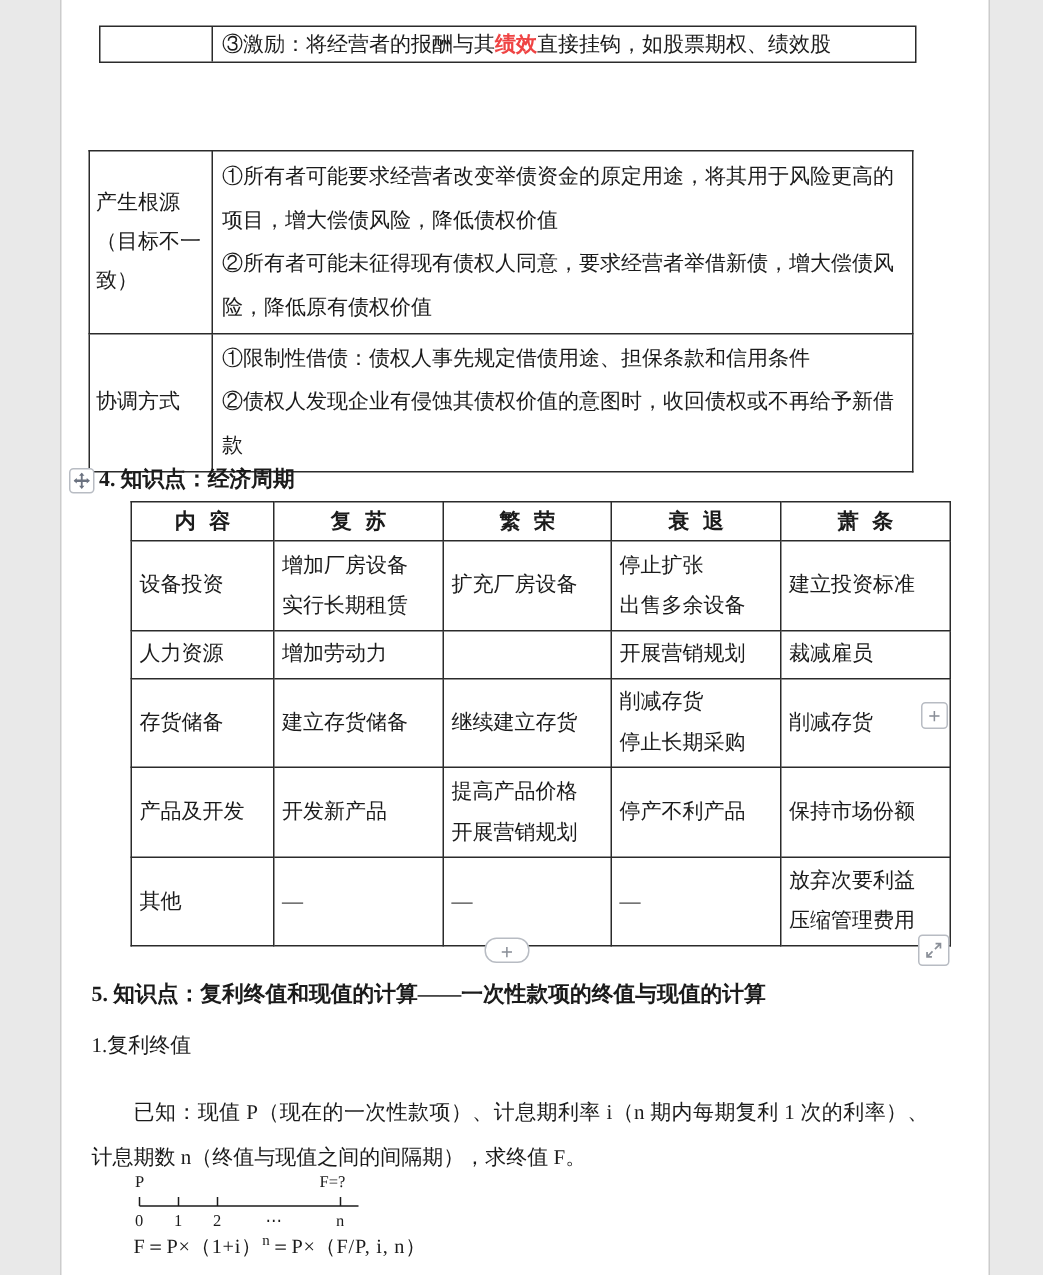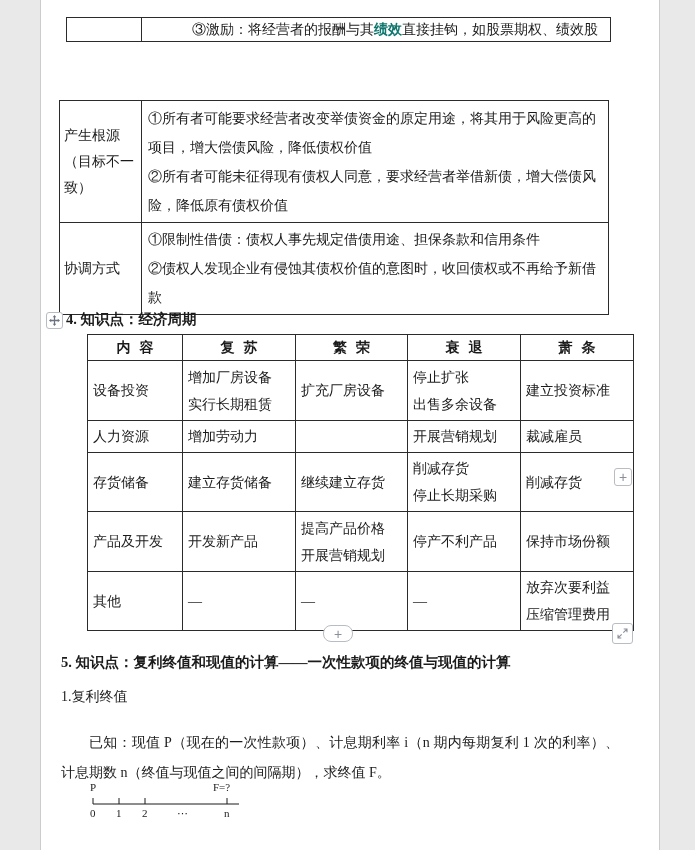--- a/index.html
+++ b/index.html
@@ -18,22 +18,22 @@
     border-left:1px solid #cccccc; border-right:1px solid #cccccc;
   }
   .abs { position:absolute; }
 
   table { border-collapse:collapse; table-layout:fixed; }
   td,th { border:1px solid #2b2b2b; vertical-align:middle; }
 
   
   .frag { display:flex; border:1px solid #2b2b2b; background:#fff; }
   .frag-left { width:75px; border-right:1px solid #2b2b2b; }
-  .frag-right { flex:1; display:flex; align-items:center; padding-left:6px; font-size:14px;margin-left:44px; }
-  .red-ul { color:#0f766e; font-weight:bold; }
+  .frag-right { flex:1; display:flex; align-items:center; padding-left:6px; font-size:14px; }
+  .red-ul { color:#ef4444; font-weight:bold; }
 
   
   .t1 { width:550px; }
   .t1 td.lab { width:82px; padding:2px 4px; white-space:pre-line; line-height:26px; font-size:14px;margin-top:44px; }
   .t1 td.con { padding:2px 6px; font-size:14px; }
   .t1 .ln { line-height:29px; }
 
   
   .t2 { width:546px; }
   .t2 th { height:26px; font-weight:bold; letter-spacing:9px; padding-left:9px; text-align:center; font-size:14px; background:#fff; }
@@ -196,14 +196,17 @@
     <line x1="30" y1="18" x2="30" y2="24" stroke="#1b1b1b" stroke-width="1"></line>
     <line x1="56" y1="18" x2="56" y2="24" stroke="#1b1b1b" stroke-width="1"></line>
     <line x1="138" y1="18" x2="138" y2="24" stroke="#1b1b1b" stroke-width="1"></line>
     <text class="svgtext" x="1" y="37" font-size="11" fill="#1b1b1b">0</text>
     <text class="svgtext" x="27" y="37" font-size="11" fill="#1b1b1b">1</text>
     <text class="svgtext" x="53" y="37" font-size="11" fill="#1b1b1b">2</text>
     <text class="svgtext" x="88" y="37" font-size="11" fill="#1b1b1b">⋯</text>
     <text class="svgtext" x="135" y="37" font-size="11" fill="#1b1b1b">n</text>
   </svg>
 
+  <div class="abs formula" style="left:48px; top:822px;">
+    <span>F＝P×（1+i）</span><sup>n</sup><span>＝P×（F/P, i, n）</span>
+  </div>
 
 </div>
 
 </body></html>

